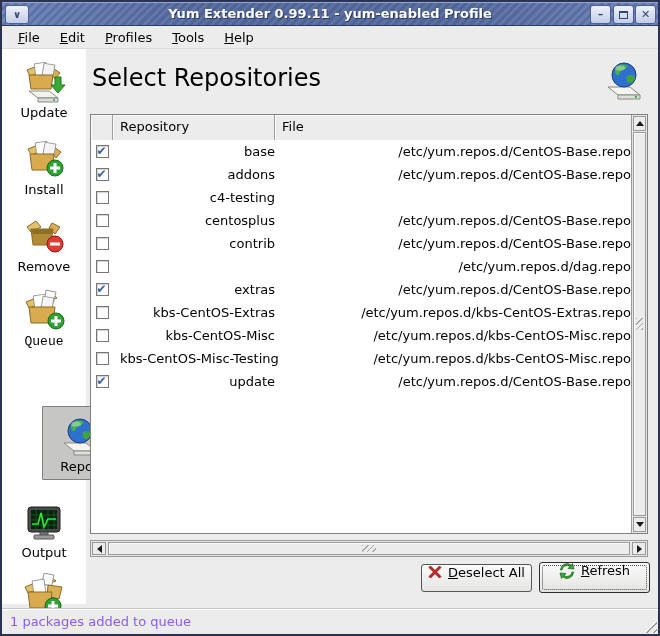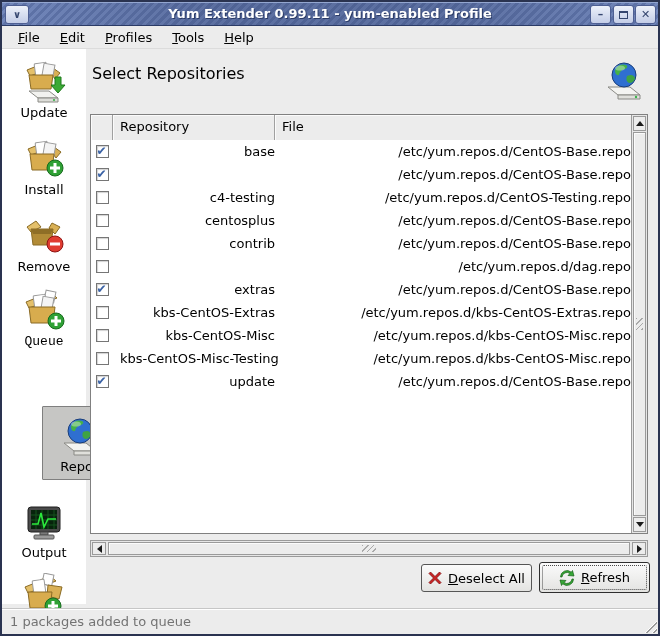--- a/index.html
+++ b/index.html
@@ -54,21 +54,21 @@
     position:absolute; left:2px; width:80px; text-align:center; cursor:default;
   }
   .side-item svg { display:block; margin:0 auto; }
   .side-label { display:block; margin-top:1px; font-size:13px; }
   .side-item.selected {
     left:4px; width:76px;
     background:#C6C6C4; border:1px solid #7F7F7F; border-radius:1px;
     padding-top:7px; padding-bottom:5px;margin-left:36px;
   }
   
-  .heading { position:absolute; left:90px; top:62px; font-size:16px; font-weight:normal; }
+  .heading { position:absolute; left:90px; top:62px; font-size:24px; font-weight:normal; }
   .header-globe { position:absolute; left:600px; top:56px; }
   .table-frame {
     position:absolute; left:88px; top:112px; width:558px; height:420px;
     border:1px solid #808080; background:#fff;
   }
   .thead { position:absolute; top:0; left:0; right:16px; height:29px; display:flex; }
   .th {
     background:#ECECEC; border-right:1px solid #A0A0A0; border-bottom:1px solid #8E8E8E;
     box-shadow:inset 1px 1px 0 #FBFBFB; line-height:24px; padding-left:7px;
     overflow:hidden; white-space:nowrap; cursor:default;
@@ -113,35 +113,35 @@
     background:#ECECEC; border:1px solid #9A9A9A; box-shadow:inset 1px 1px 0 #FBFBFB; }
   .grip-h { position:absolute; top:2px; bottom:2px; left:50%; width:14px; margin-left:-7px;
     background:repeating-linear-gradient(135deg, #A9A9A9 0 1px, transparent 1px 4px); }
   .tri { width:0; height:0; display:block; }
   .tri-up    { border-left:4px solid transparent; border-right:4px solid transparent; border-bottom:5px solid #1a1a1a; }
   .tri-down  { border-left:4px solid transparent; border-right:4px solid transparent; border-top:5px solid #1a1a1a; }
   .tri-left  { border-top:4px solid transparent; border-bottom:4px solid transparent; border-right:5px solid #1a1a1a; }
   .tri-right { border-top:4px solid transparent; border-bottom:4px solid transparent; border-left:5px solid #1a1a1a; }
   
   .btn {
-    position:absolute; display:flex; align-items:center; justify-content:center; gap:6px;
+    position:absolute; display:flex; justify-content:center; gap:6px;
     background:linear-gradient(#FBFBFB,#E3E3E1); border:1px solid #565656; border-radius:3px;
     font-size:13px; cursor:default;
   }
   .btn-deselect { left:419px; top:562px; width:111px; height:28px; }
   .btn-refresh  { left:537px; top:560px; width:111px; height:31px; border-color:#2E2E2E; }
   .btn-refresh::before {
     content:""; position:absolute; inset:2px; border:1px dotted #4A4A4A; border-radius:2px;
   }
   
   .statusbar {
     position:absolute; left:0; right:0; bottom:0; height:26px;
     background:#ECECEC; border-top:1px solid #C6C6C6;
     box-shadow:inset 0 1px 0 #FFFFFF; line-height:25px; padding-left:8px;
-    color:#737373;
+    color:#8b5cf6;
   }
   .resize-grip {
     position:absolute; right:1px; bottom:1px; width:17px; height:17px;
     background:repeating-linear-gradient(135deg, #FFFFFF 0 1px, #9B9B9B 1px 2px, transparent 2px 5px);
     clip-path:polygon(100% 0, 100% 100%, 0 100%);
   }
 </style>
 </head>
 <body>
 
@@ -285,29 +285,29 @@
             <span class="cb checked"></span>
           </div>
     <div class="cell-repo">base</div>
     <div class="cell-file">/etc/yum.repos.d/CentOS-Base.repo</div>
   </div>
 
   <div class="row">
     <div class="cell-check">
             <span class="cb checked"></span>
           </div>
+    <div class="cell-repo">addons</div>
     <div class="cell-file">/etc/yum.repos.d/CentOS-Base.repo</div>
   </div>
 
   <div class="row">
     <div class="cell-check">
             <span class="cb"></span>
           </div>
     <div class="cell-repo">c4-testing</div>
-    <div class="cell-file">/etc/yum.repos.d/CentOS-Testing.repo</div>
   </div>
 
   <div class="row">
     <div class="cell-check">
             <span class="cb"></span>
           </div>
     <div class="cell-repo">centosplus</div>
     <div class="cell-file">/etc/yum.repos.d/CentOS-Base.repo</div>
   </div>
 

